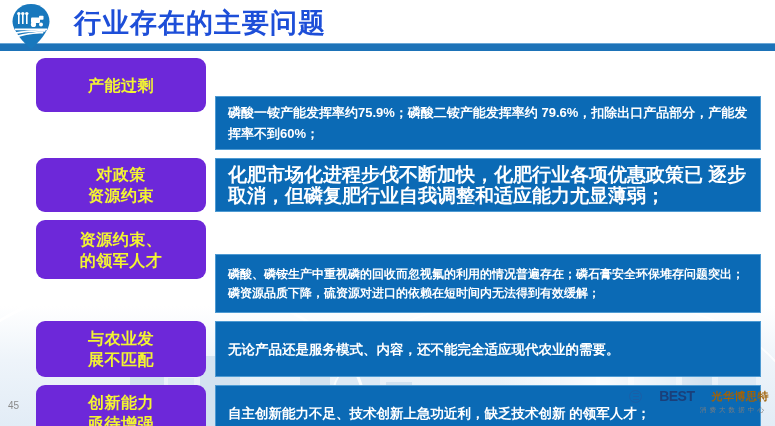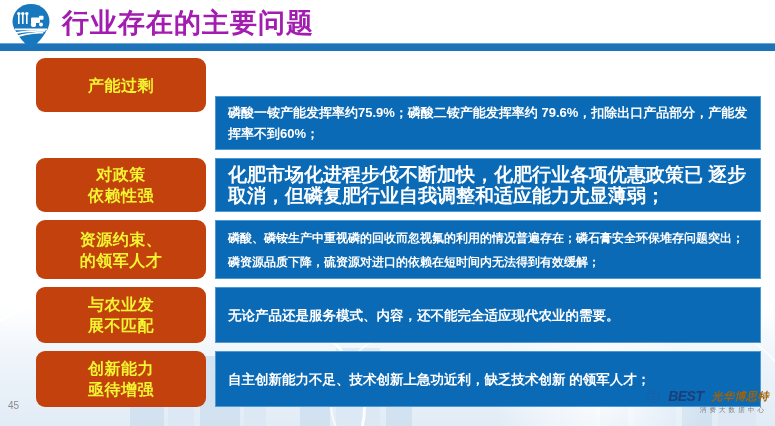--- a/index.html
+++ b/index.html
@@ -76,25 +76,25 @@
     height: 52px;
     z-index: 3;
   }
   .logo-pin {
     position: absolute;
     left: 9px; top: 3px;
     width: 44px; height: 46px;
   }
   .page-title {
     position: absolute;
-    left: 62px;
+    left: 74px;
     top: 6px;
     font-size: 27px;
     font-weight: bold;
-    color: #a21caf;
+    color: #1d4ed8;
     letter-spacing: 1px;
     line-height: 34px;
     white-space: nowrap;
   }
   .title-rule {
     position: absolute;
     left: 0;
     top: 43px;
     width: 775px;
     height: 7px;
@@ -115,21 +115,21 @@
     position: relative;
     display: flex;
     align-items: stretch;
     margin: 0 0 8px 0;
     padding-left: 36px;
     padding-right: 14px;
   }
   .cat {
     width: 170px;
     flex: 0 0 170px;
-    background: #c2410c;
+    background: #6d28d9;
     border-radius: 9px;
     color: #f3f531;
     font-size: 16px;
     font-weight: bold;
     line-height: 21px;
     letter-spacing: .5px;
     display: flex;
     align-items: center;
     justify-content: center;
     text-align: center;
@@ -150,21 +150,21 @@
     box-sizing: border-box;
     padding: 5px 10px 5px 12px;
   }
 
   .row.r1 .cat, .row.r1 .desc { height: 54px; }
   .row.r2 .cat, .row.r2 .desc { height: 54px; }
   .row.r3 .cat, .row.r3 .desc { height: 59px; }
   .row.r4 .cat, .row.r4 .desc { height: 56px; }
   .row.r5 .cat, .row.r5 .desc { height: 56px; }
 
-  .row.r3 .desc { font-size: 12px; line-height: 24px; }
+  .row.r3 .desc { font-size: 12px; line-height: 19px; margin-top: 34px; }
   .row.r1 .desc { font-size: 13px; margin-top: 38px; }
   .row.r4 .desc, .row.r5 .desc { font-size: 13.5px; }
 
   .cat .l2 { display: block; }
 
   
   .page-num {
     position: absolute;
     left: 8px;
     top: 400px;
@@ -177,22 +177,21 @@
     right: 6px;
     top: 389px;
     z-index: 5;
     display: flex;
     flex-direction: column;
     align-items: flex-end;
   }
   .brand-top {
     display: flex;
     align-items: center;
-    gap: 8px;
-    font-style: italic;
+    gap: 17px;
   }
   .brand-e {
     width: 13px; height: 13px;
     border: 1.6px solid #1a5fa8;
     border-radius: 50%;
     position: relative;
     box-sizing: border-box;
   }
   .brand-e::before {
     content: "";
@@ -279,21 +278,21 @@
       <div class="cat">
         <span>产能过剩</span>
       </div>
       <div class="desc">磷酸一铵产能发挥率约75.9%；磷酸二铵产能发挥率约 79.6%，扣除出口产品部分，产能发挥率不到60%；</div>
     </div>
 
     <div class="row r2">
       <div class="cat">
         <span>
           <span class="l2">对政策</span>
-          <span class="l2">依赖性强</span>
+          <span class="l2">资源约束</span>
         </span>
       </div>
       <div class="desc">化肥市场化进程步伐不断加快，化肥行业各项优惠政策已 逐步取消，但磷复肥行业自我调整和适应能力尤显薄弱；</div>
     </div>
 
     <div class="row r3">
       <div class="cat">
         <span>
           <span class="l2">资源约束、</span>
           <span class="l2">的领军人才</span>

